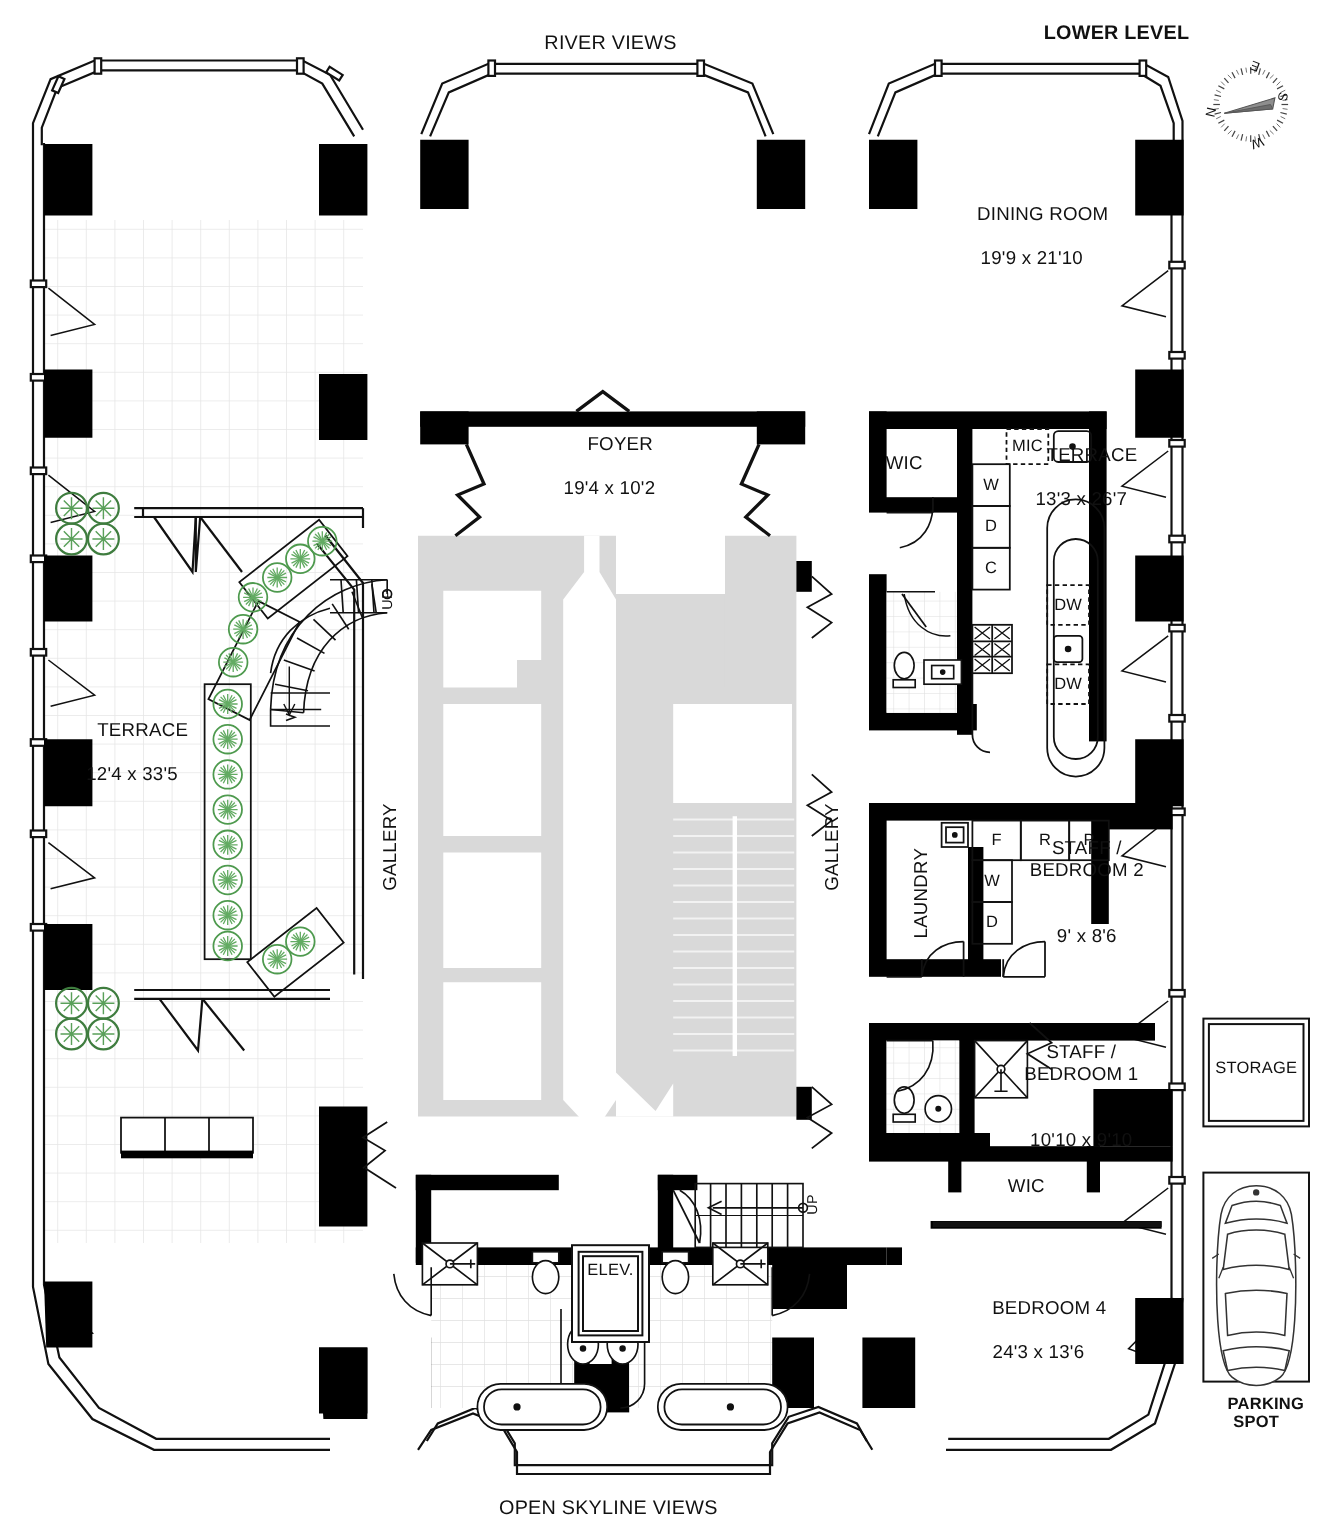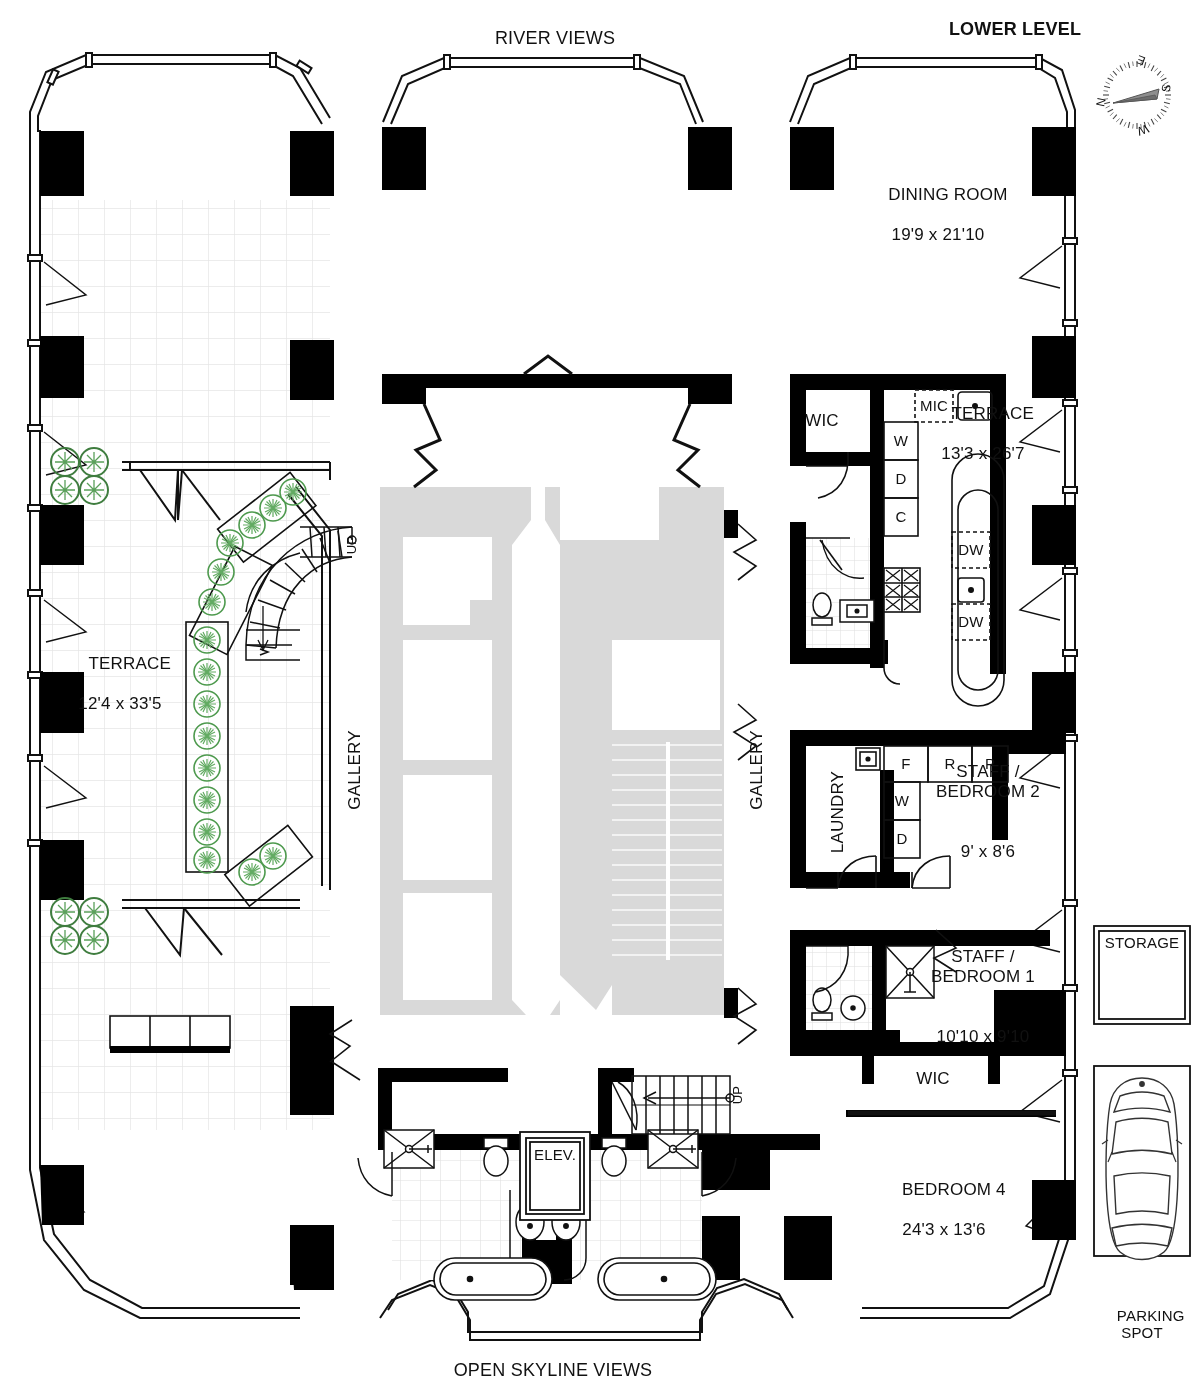--- a/index.html
+++ b/index.html
@@ -666,20 +666,24 @@
   <div class="lbl mini ctr" style="left:1166px;top:88px;transform:translate(-50%,-50%) rotate(100deg);">S</div>
   <div class="lbl mini ctr" style="left:1141px;top:60px;transform:translate(-50%,-50%) rotate(-160deg);">E</div>
   <div class="lbl mini ctr" style="left:1143px;top:130px;transform:translate(-50%,-50%) rotate(160deg);">W</div>
 
 
   <div class="lbl room ctr" style="left:938px;top:225px;">
     <span>DINING ROOM</span>
     <span class="dim">19'9 x 21'10</span>
   </div>
 
+  <div class="lbl room ctr" style="left:554px;top:434px;">
+    <span>FOYER</span>
+    <span class="dim">19'4 x 10'2</span>
+  </div>
 
   <div class="lbl room ctr" style="left:983px;top:444px;">
     <span>TERRACE</span>
     <span class="dim">13'3 x 26'7</span>
   </div>
 
   <div class="lbl room ctr" style="left:120px;top:694px;">
     <span>TERRACE</span>
     <span class="dim">12'4 x 33'5</span>
   </div>
@@ -703,22 +707,22 @@
     <span class="dim">10'10 x 9'10</span>
   </div>
 
   <div class="lbl room ctr rot-90" style="left:355px;top:770px;">GALLERY</div>
   <div class="lbl room ctr rot-90" style="left:757px;top:770px;">GALLERY</div>
   <div class="lbl room ctr rot-90" style="left:838px;top:812px;">LAUNDRY</div>
 
   <div class="lbl room ctr" style="left:822px;top:421px;">WIC</div>
   <div class="lbl room ctr" style="left:933px;top:1079px;">WIC</div>
   <div class="lbl small ctr" style="left:555px;top:1155px;">ELEV.</div>
-  <div class="lbl small ctr" style="left:1142px;top:943px;text-align:center;">STORAGE</div>
-  <div class="lbl small ctr" style="left:1142px;top:1324px;">
+  <div class="lbl small ctr" style="left:1142px;top:971px;text-align:center;">STORAGE</div>
+  <div class="lbl small ctr" style="left:1142px;top:1285px;font-weight:bold;">
     <span style="white-space:pre-line;">PARKING
 SPOT</span>
   </div>
 
   <div class="lbl tiny ctr rot-90" style="left:352px;top:545px;">UP</div>
   <div class="lbl tiny ctr rot-90" style="left:738px;top:1095px;">UP</div>
 
   <div class="lbl small ctr" style="left:934px;top:406px;">MIC</div>
   <div class="lbl small ctr" style="left:901px;top:441px;">W</div>
   <div class="lbl small ctr" style="left:901px;top:479px;">D</div>

